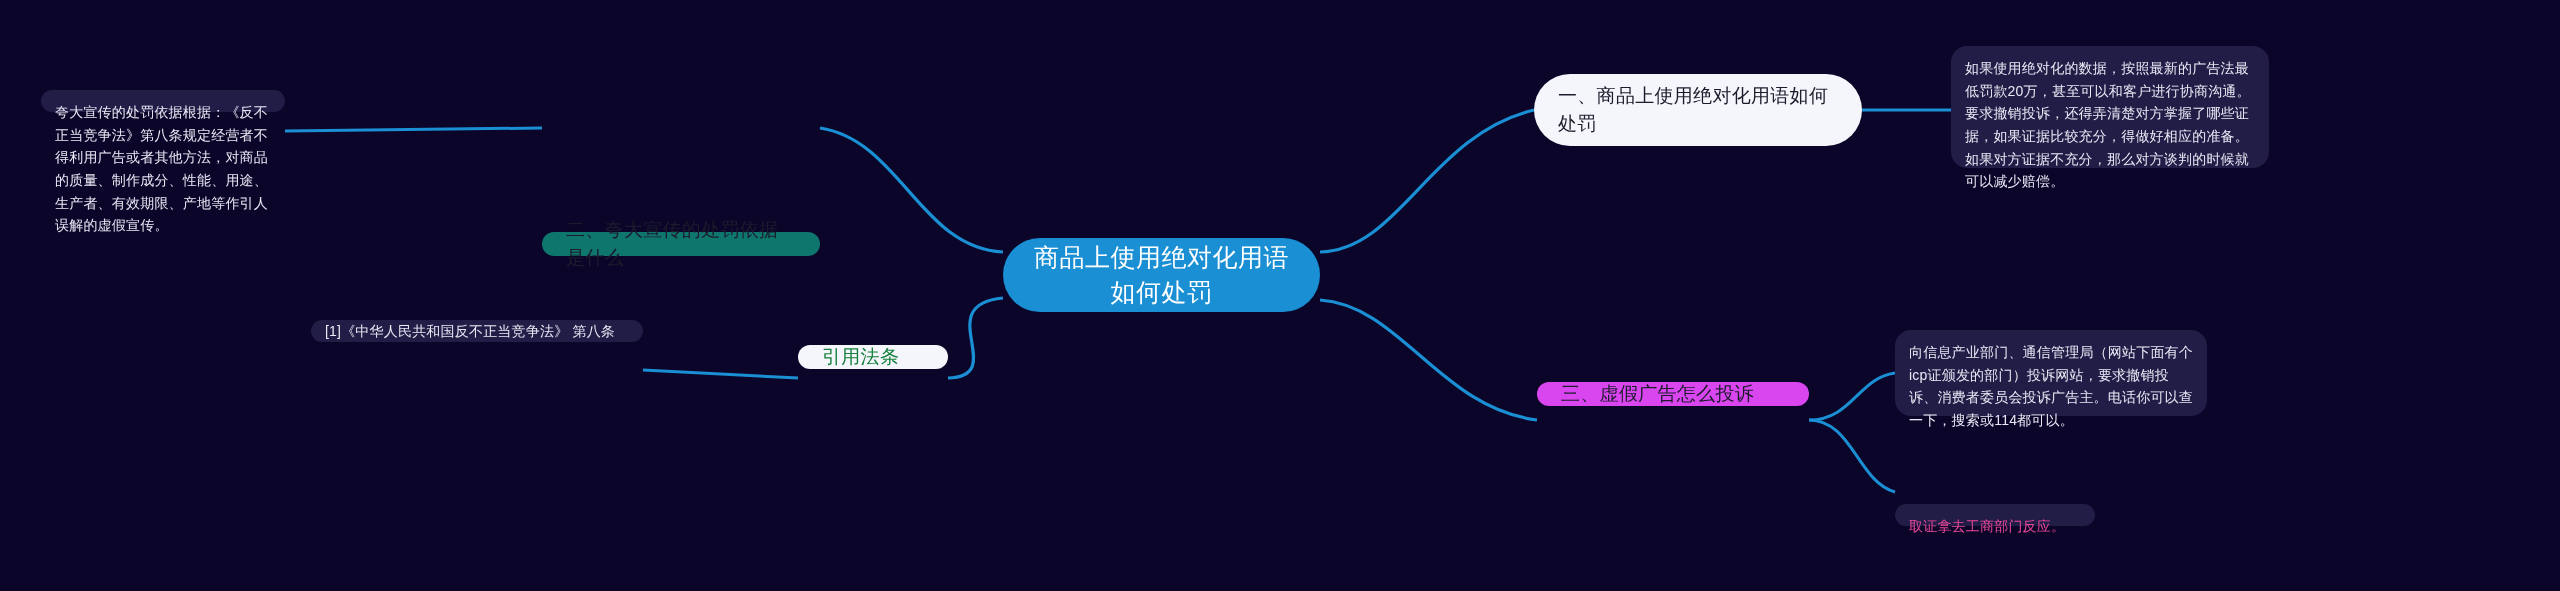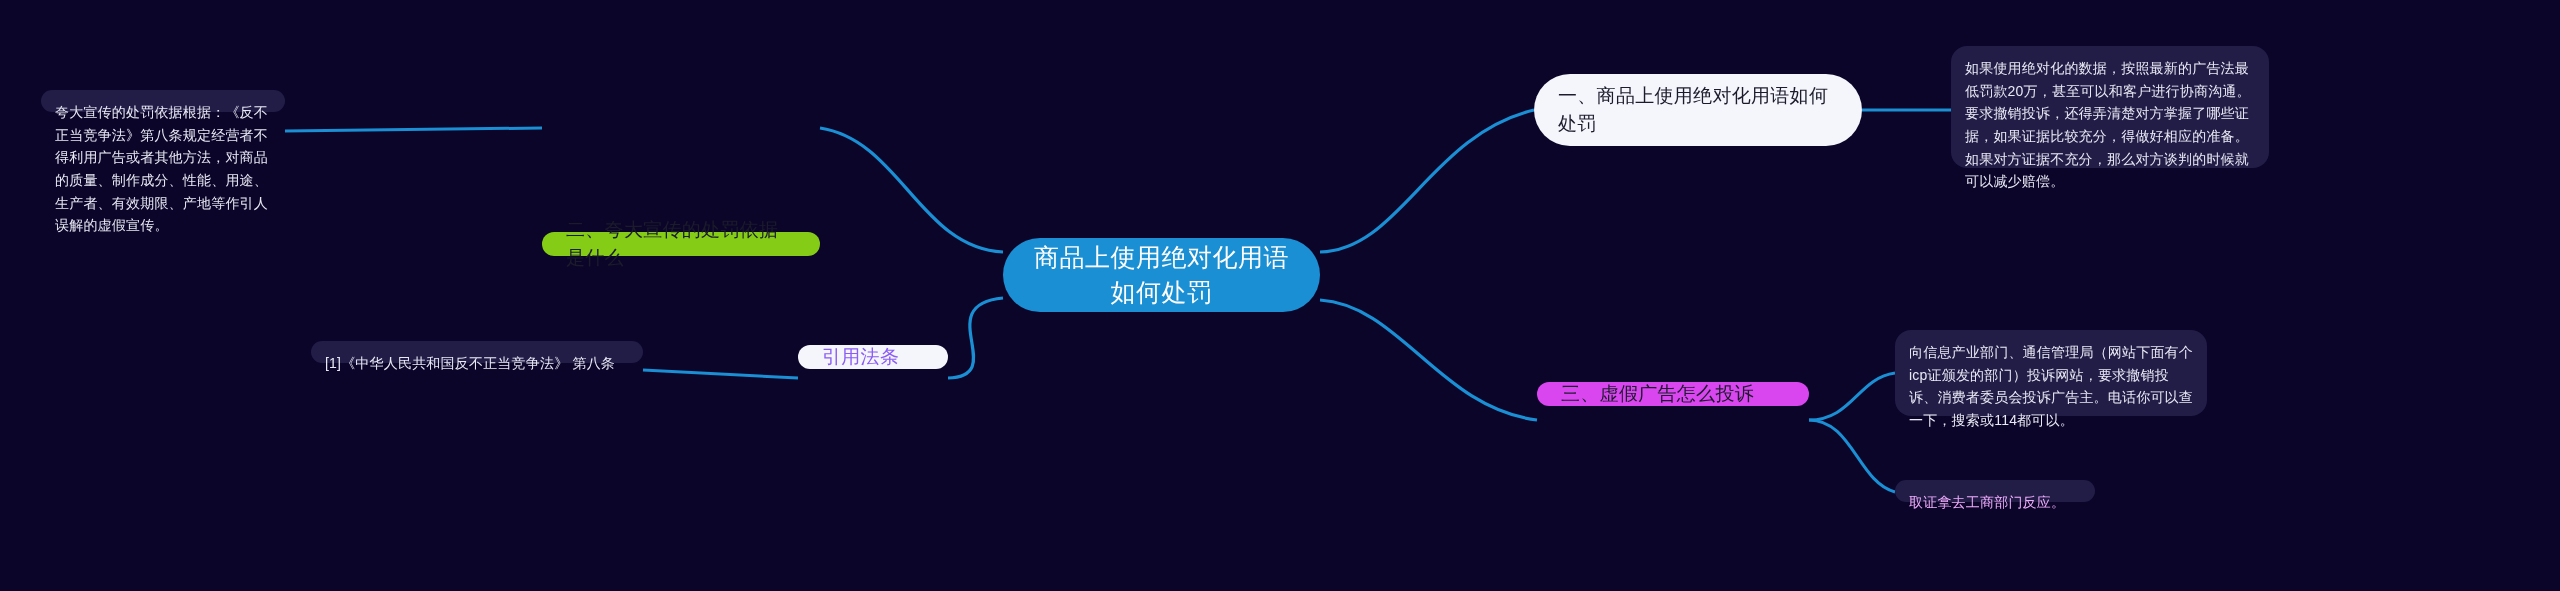--- a/index.html
+++ b/index.html
@@ -67,21 +67,21 @@
   #node-root      { left:1003px; top:238px; width:317px; height:74px; }
 
   #node-b1        { left:1534px; top:74px;  width:328px; height:72px; }
   #node-b2        { left:542px;  top:232px; width:278px; height:0; }
   #node-b3        { left:1537px; top:382px; width:272px; height:0; }
   #node-b4        { left:798px;  top:345px; width:150px; height:0; }
 
   #note-1         { left:1951px; top:46px;  width:318px; height:122px; }
   #note-2         { left:1895px; top:330px; width:312px; height:86px;  }
   #note-3         { left:1895px; top:480px; width:200px; height:0;     }
-  #note-4         { left:311px;  top:341px; width:332px; height:0;     }
+  #note-4         { left:311px;  top:320px; width:332px; height:0;align-items:center;     }
   #note-5         { left:41px;   top:80px;  width:244px; height:0;     }
 </style>
 </head>
 <body style="background: rgb(11, 5, 41);">
 
 <div id="mindmap">
 
   <svg class="edges" viewBox="0 0 2560 591" width="2560" height="591" xmlns="http://www.w3.org/2000/svg">
 
     <path d="M1320,252 C1400,250 1430,135 1534,110" fill="none" stroke="#1a8fd4" stroke-width="3.2"></path>
@@ -103,41 +103,41 @@
   </svg>
 
   <div class="node branch two-line" id="node-b1" style="background: rgb(244, 246, 251); color: rgb(27, 27, 43);">
     <span>一、商品上使用绝对化用语如何处罚</span>
   </div>
 
   <div class="node root" id="node-root" style="background: rgb(26, 143, 212); color: rgb(255, 255, 255);">
     <span>商品上使用绝对化用语如何处罚</span>
   </div>
 
-  <div class="node branch" id="node-b2" style="background: #84cc16; color: rgb(27, 27, 43); padding-left: 24px;">
+  <div class="node branch" id="node-b2" style="background: #0f766e; color: rgb(27, 27, 43); padding-left: 24px;">
     <span>二、夸大宣传的处罚依据是什么</span>
   </div>
 
   <div class="node branch" id="node-b3" style="background: #d946ef; color: rgb(27, 27, 43);">
     <span>三、虚假广告怎么投诉</span>
   </div>
 
-  <div class="node branch" id="node-b4" style="background: rgb(244, 246, 251); color: #8b5cf6;">
+  <div class="node branch" id="node-b4" style="background: rgb(244, 246, 251); color: #15803d;">
     <span>引用法条</span>
   </div>
 
   <div class="node note" id="note-1" style="background: rgb(33, 29, 71); color: rgb(233, 233, 245);">
     <span>如果使用绝对化的数据，按照最新的广告法最低罚款20万，甚至可以和客户进行协商沟通。要求撤销投诉，还得弄清楚对方掌握了哪些证据，如果证据比较充分，得做好相应的准备。如果对方证据不充分，那么对方谈判的时候就可以减少赔偿。</span>
   </div>
 
   <div class="node note" id="note-2" style="background: rgb(33, 29, 71); color: rgb(233, 233, 245);">
     <span>向信息产业部门、通信管理局（网站下面有个icp证颁发的部门）投诉网站，要求撤销投诉、消费者委员会投诉广告主。电话你可以查一下，搜索或114都可以。</span>
   </div>
 
-  <div class="node note" id="note-3" style="background: rgb(33, 29, 71); color: #f0abfc;">
+  <div class="node note" id="note-3" style="background: rgb(33, 29, 71); color: #ec4899; margin-top: 24px;">
     <span>取证拿去工商部门反应。</span>
   </div>
 
   <div class="node note" id="note-4" style="background: rgb(33, 29, 71); color: rgb(233, 233, 245);">
     <span>[1]《中华人民共和国反不正当竞争法》 第八条</span>
   </div>
 
   <div class="node note" id="note-5" style="background: rgb(33, 29, 71); color: rgb(233, 233, 245); margin-top: 10px;">
     <span>夸大宣传的处罚依据根据：《反不正当竞争法》第八条规定经营者不得利用广告或者其他方法，对商品的质量、制作成分、性能、用途、生产者、有效期限、产地等作引人误解的虚假宣传。</span>
   </div>

